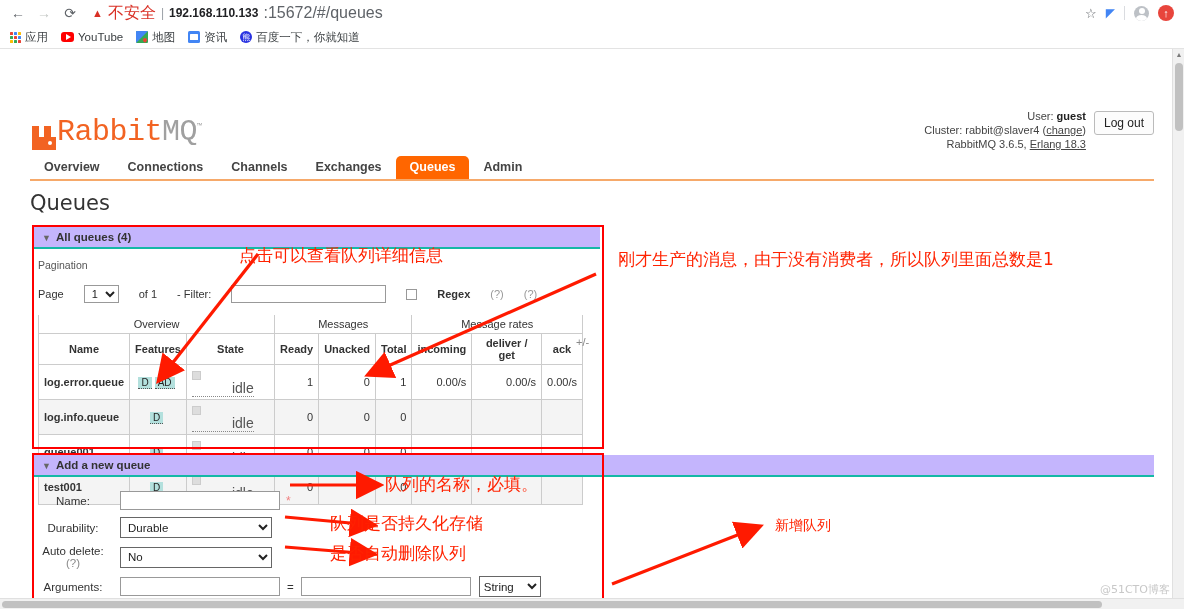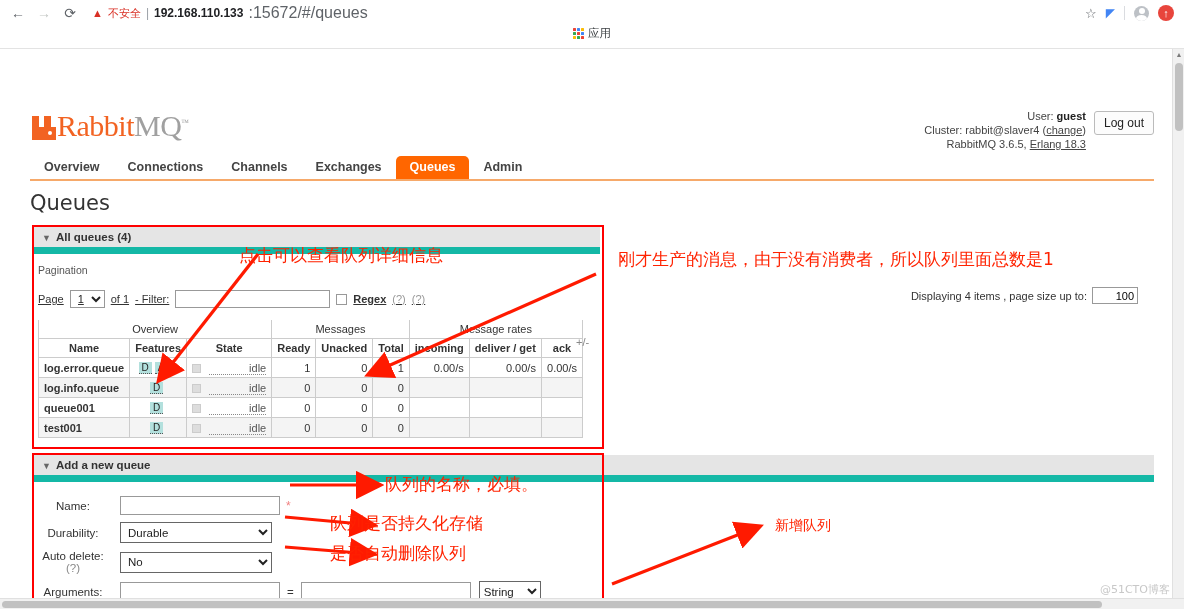--- a/index.html
+++ b/index.html
@@ -20,21 +20,21 @@
   .nav-btn {
     width: 20px; height: 20px; display: flex; align-items: center; justify-content: center;
     color: #5f6368; font-size: 14px; line-height: 1; flex: 0 0 auto;
   }
   .nav-btn.disabled { color: #c4c7c5; }
   .omnibox {
     flex: 1 1 auto; height: 20px; display: flex; align-items: center;
     gap: 5px; font-size: 12px; padding-left: 6px; min-width: 0;
   }
   .warn-tri { color: #d93025; font-size: 11px; line-height: 1; }
-  .insecure { color: #d93025; font-size: 11px; white-space: nowrap; }
+  .insecure { color: #d93025; font-size: 16px; white-space: nowrap; }
   .url-sep { color: #9aa0a6; font-size: 12px; }
   .url-host { color: #202124; font-size: 12px; font-weight: bold; }
   .url-rest { color: #5f6368; font-size: 16px; }
   .tool-icons { display: flex; align-items: center; gap: 9px; padding-right: 2px; }
   .star { color: #5f6368; font-size: 13px; }
   .ext-kite { font-size: 12px; color: #4285f4; }
   .vdiv { width: 1px; height: 14px; background: #dadce0; }
   .avatar-ic {
     width: 15px; height: 15px; border-radius: 50%;
     background: #bdc1c6; position: relative; overflow: hidden;
@@ -49,21 +49,20 @@
   }
   .red-ic {
     width: 16px; height: 16px; border-radius: 50%; background: #e8453c;
     display: flex; align-items: center; justify-content: center;
     color: #ffffff; font-size: 11px; line-height: 1;
   }
   .bookmarks {
     height: 23px; display: flex; align-items: center; gap: 13px;
     padding: 0 10px; font-size: 11.5px; color: #3c4043;
     border-bottom: 1px solid #e3e3e3;
-    flex-direction: column;
   }
   .bm { display: flex; align-items: center; gap: 4px; white-space: nowrap; }
   .bm-grid {
     width: 11px; height: 11px;
     display: grid; grid-template-columns: repeat(3,1fr); grid-template-rows: repeat(3,1fr);
     gap: 1px;
   }
   .bm-grid i { background: #5f6368; border-radius: 0.5px; }
   .bm-grid i:nth-child(1){background:#ea4335}
   .bm-grid i:nth-child(2){background:#4285f4}
@@ -120,22 +119,22 @@
     overflow: hidden;
   }
   .logo-wrap {
     position: absolute; left: 30px; top: 58px;
     display: flex; align-items: flex-end;
   }
   .logo-mark {
     width: 26px; height: 28px; position: relative; margin-right: 1px;
   }
   .logo-txt {
-    font-family: Liberation Serif, serif;
-    font-size: 30px; line-height: 32px; letter-spacing: -0.5px;
+    font-family: Liberation Mono, monospace;
+    font-size: 30px; line-height: 40px; letter-spacing: -0.5px;
   }
   .logo-rabbit { color: #f26322; }
   .logo-mq { color: #a0a0a0; }
   .logo-tm { font-size: 8px; color: #a0a0a0; vertical-align: super; }
 
   .userinfo {
     position: absolute; right: 30px; top: 60px;
     display: flex; align-items: flex-start; gap: 8px;
   }
   .userinfo .lines {
@@ -169,36 +168,36 @@
 
   .page-title {
     position: absolute; left: 30px; top: 142px;
     font-size: 21px; color: #333; font-weight: normal;
     font-family: "DejaVu Sans", sans-serif;
   }
 
   
   .section-bar {
     font-size: 11.5px; font-weight: bold; color: #333;
-    background: #e5e5e5; border-bottom: 7px solid #14b8a6;
+    background: #c4b5fd; border-bottom: 2px solid #14b8a6;
     padding: 4px 6px 4px 8px;
   }
   .section-bar .caret { color: #666; font-size: 9px; margin-right: 5px; }
 
   .queues-sec {
     position: absolute; left: 34px; top: 178px; width: 566px;
   }
   .queues-sec-bar { width: 566px; }
 
   .pag-label {
     font-size: 10.5px; color: #555; padding: 10px 0 0 4px;
   }
   .pag-row {
-    display: flex; align-items: center; gap: 6px;
-    font-size: 11px; color: #333; padding: 14px 0 0 4px; text-decoration: underline;
+    display: flex; align-items: center; gap: 20px;
+    font-size: 11px; color: #333; padding: 14px 0 0 4px;
   }
   .mini-select {
     font-family: "Liberation Sans", sans-serif;
     font-size: 11px; padding: 1px 3px; border: 1px solid #999;
     background: #fff; color: #222; height: 18px;
   }
   .filter-input {
     font-family: "Liberation Sans", sans-serif;
     width: 155px; height: 18px; border: 1px solid #999;
     background: #fff; font-size: 11px; padding: 0 3px;
@@ -234,21 +233,21 @@
     display: inline-block; background: #b3e0dd; color: #222;
     font-size: 10px; padding: 0 3px; margin-right: 3px;
     border-bottom: 1px dotted #555;
   }
   .state-sq {
     display: inline-block; width: 9px; height: 9px;
     background: #ddd; border: 1px solid #ccc; margin-right: 8px;
     vertical-align: middle;
   }
   .state-link {
-    color: #555; border-bottom: 1px dotted #888; font-size: 11px; padding-left: 40px;
+    color: #555; border-bottom: 1px dotted #888; font-size: 14px; padding-left: 40px;
   }
   .plusminus { font-size: 11px; color: #888; padding-left: 4px; }
 
   .displaying {
     position: absolute; right: 46px; top: 238px;
     font-size: 11px; color: #333;
     display: flex; align-items: center; gap: 5px;
   }
   .displaying input {
     font-family: "Liberation Sans", sans-serif;
@@ -511,24 +510,20 @@
           <td class="num"></td>
           <td class="num"></td>
           <td class="num"></td>
         </tr>
       </tbody>
     </table>
   </div>
 
   <div style="position:absolute; left:572px; top:287px;" class="plusminus">+/-</div>
 
-  <div class="displaying">
-    <span>Displaying 4 items , page size up to:</span>
-    <input type="text" value="100" style="">
-  </div>
 
   <div class="addq-sec">
     <div class="section-bar">
       <span class="caret">▼</span><span>Add a new queue</span>
     </div>
     <div class="form-area">
       <div class="frow">
         <div class="flabel">Name:</div>
         <input class="ftext" type="text" value="" style="">
         <span class="req-star">*</span>

